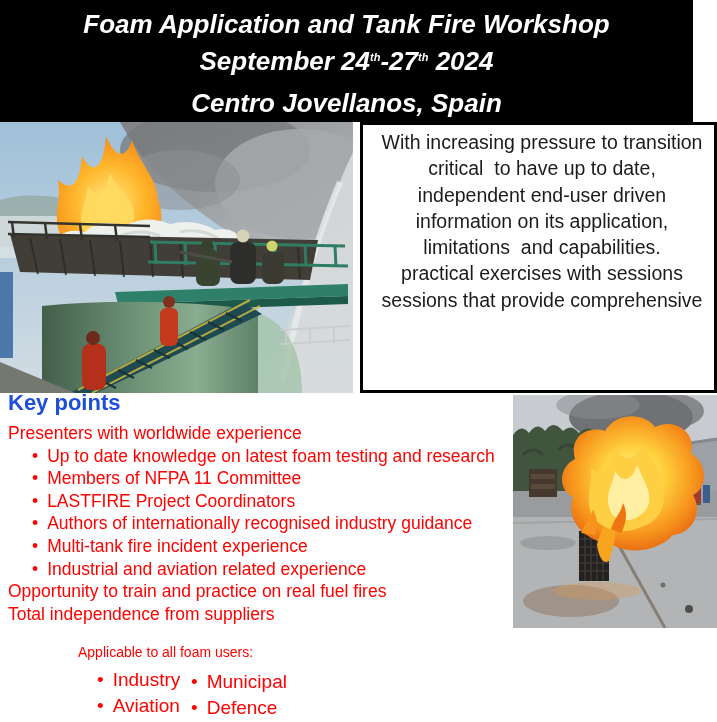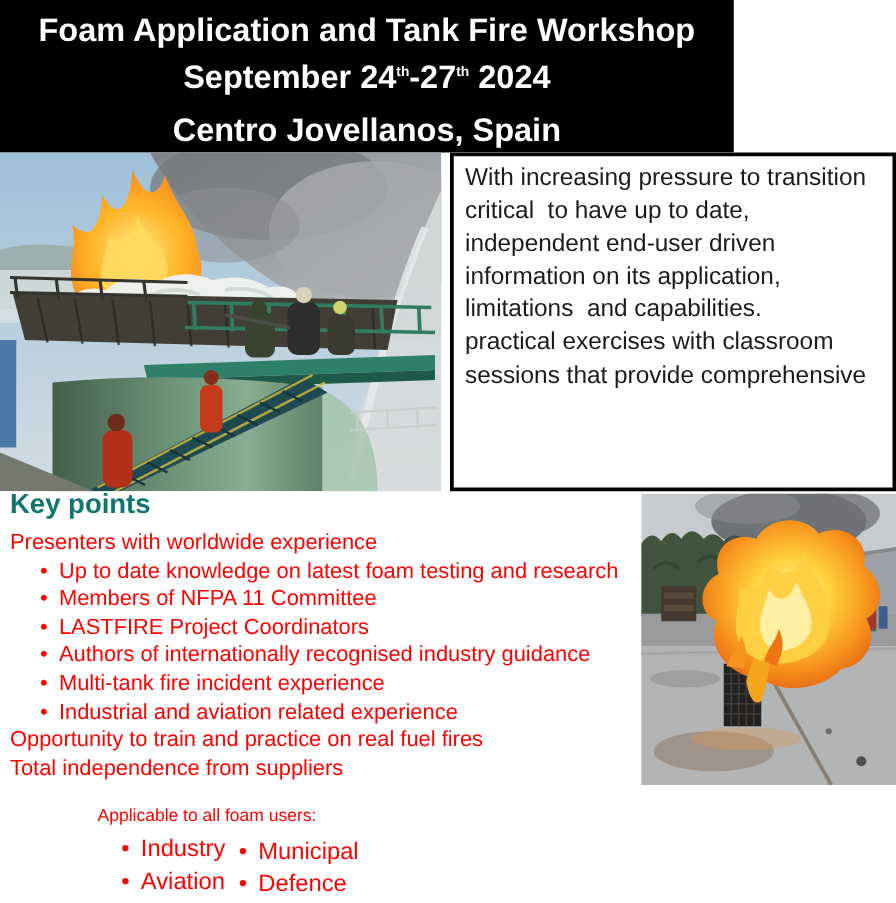--- a/index.html
+++ b/index.html
@@ -2,41 +2,41 @@
 <html style="--accent_red: #fb0300; --header_bg: #000000; --header_text: #ffffff;"><head>
 <meta charset="utf-8">
 <style>
   html,body { margin:0; padding:0; background:#ffffff; }
   .page {
     position:relative; width:717px; height:722px; background:#fff;
     font-family:"Liberation Sans", sans-serif; overflow:hidden;
   }
   
   .header {
-    position:absolute; left:0; top:0; width:587px; height:122px;
+    position:absolute; left:0; top:0; width:693px; height:122px;
     background:var(--header_bg,#000); color:var(--header_text,#fff);
     text-align:center; font-weight:bold; font-size:26px; line-height:37px;
-    padding-top:6px; box-sizing:border-box;
+    padding-top:6px; box-sizing:border-box;font-style:italic;
   }
   .header .sup { font-size:11px; position:relative; top:-9px; }
   
   .photo { margin:0; position:absolute; display:block; }
   .photo svg { display:block; width:100%; height:100%; }
   .photo-left { left:0; top:122px; width:353px; height:271px; }
   .photo-right { left:513px; top:395px; width:204px; height:233px; }
   
   .intro-box {
     position:absolute; left:360px; top:122px; width:357px; height:271px;
     border:3px solid #000; box-sizing:border-box; background:#fff;
     padding:4px 2px 0 9px; color:#1b1b1b; font-size:19.5px; line-height:26.3px;
   }
-  .intro-line { white-space:pre; }
+  .intro-line { white-space:pre;text-align:center; }
   
   .keypoints { position:absolute; left:8px; top:391px; width:500px; }
-  .kp-heading { margin:0 0 7px 0; font-size:22px; line-height:24px; color:#0f766e; font-weight:bold; }
+  .kp-heading { margin:0 0 7px 0; font-size:22px; line-height:24px; color:#1d4ed8; font-weight:bold; }
   .red-text { color:var(--accent_red,#f00); font-size:17.5px; line-height:22.6px; }
   .kp-list { list-style:none; margin:0; padding:0 0 0 24px; }
   .kp-list li { display:flex; gap:9px; }
   .dot { flex:0 0 auto; }
   
   .applicable { position:absolute; left:78px; top:640px; color:var(--accent_red,#f00); }
   .app-title { font-size:14px; line-height:25px; margin-bottom:2px; }
   .app-cols { display:flex; }
   .app-col { list-style:none; margin:0; padding:0; font-size:19px; line-height:25.5px; }
   .app-col li { display:flex; gap:9px; }
@@ -167,21 +167,21 @@
       <path d="M0,240 L75,271 L0,271 Z" fill="#75786f"></path>
     </svg>
   </figure>
 
   <section class="intro-box">
     <div class="intro-line">With increasing pressure to transition</div>
     <div class="intro-line">critical  to have up to date,</div>
     <div class="intro-line">independent end-user driven</div>
     <div class="intro-line">information on its application,</div>
     <div class="intro-line">limitations  and capabilities.</div>
-    <div class="intro-line">practical exercises with classroom</div>
+    <div class="intro-line">practical exercises with sessions</div>
     <div class="intro-line">sessions that provide comprehensive</div>
   </section>
 
   <section class="keypoints">
     <h2 class="kp-heading">Key points</h2>
     <div class="red-text">Presenters with worldwide experience</div>
     <ul class="kp-list red-text">
       <li>
           <span class="dot">•</span>
           <span>Up to date knowledge on latest foam testing and research</span>

